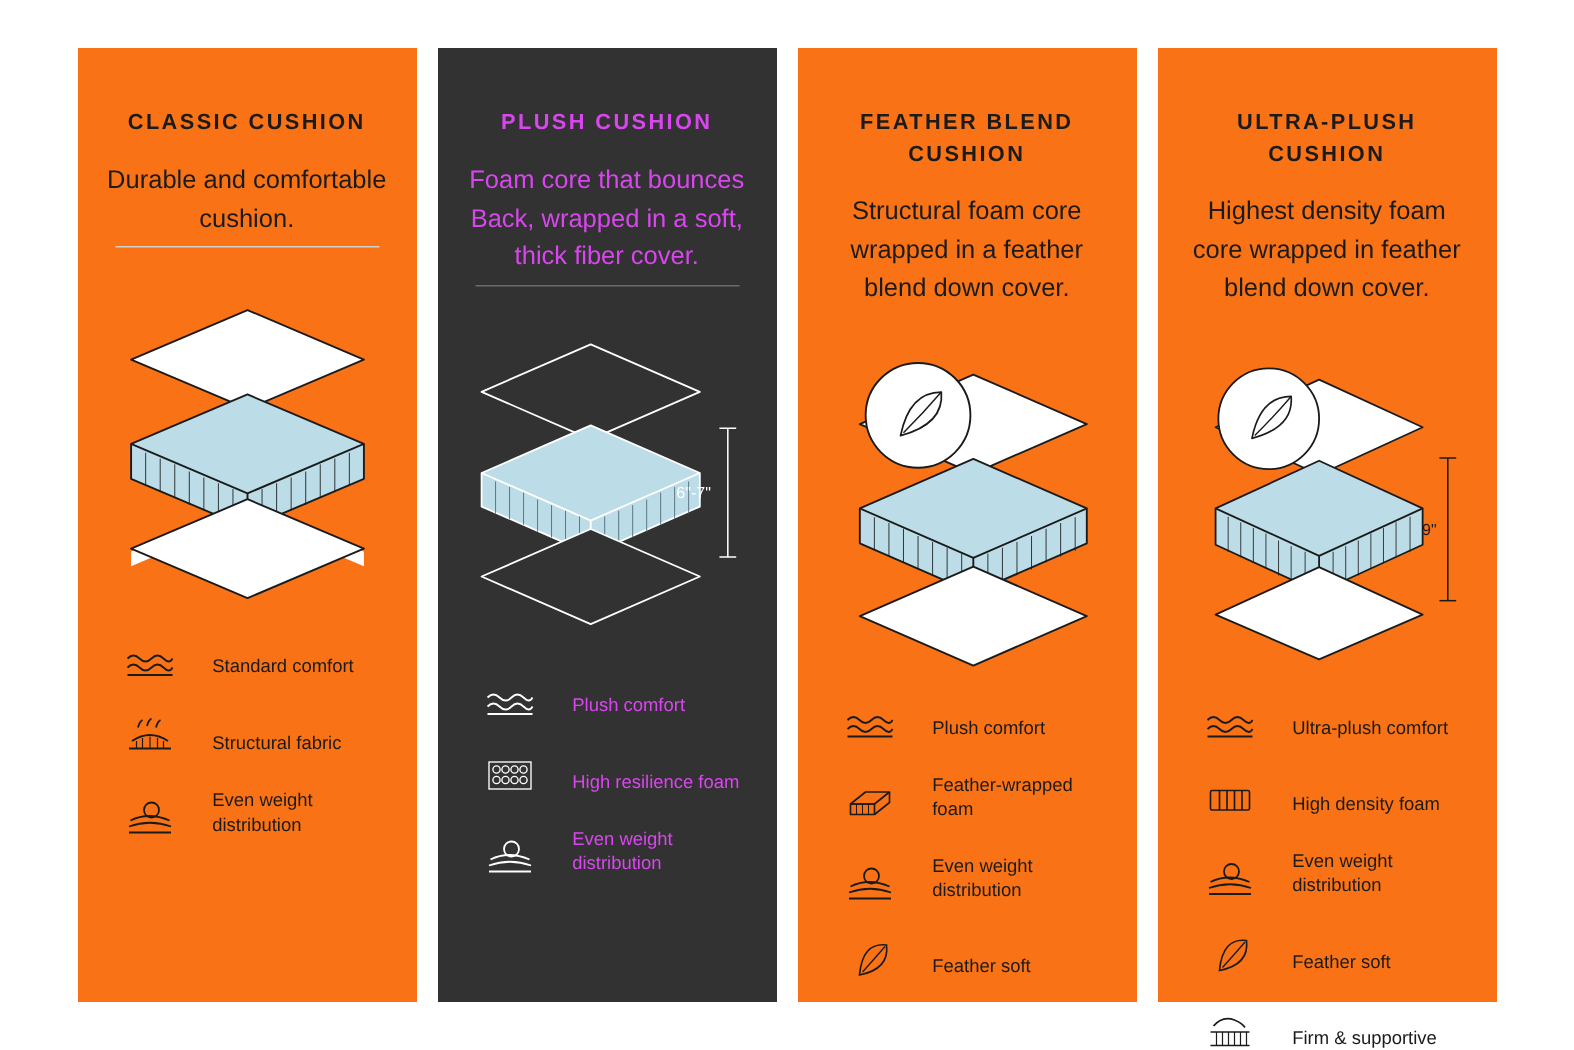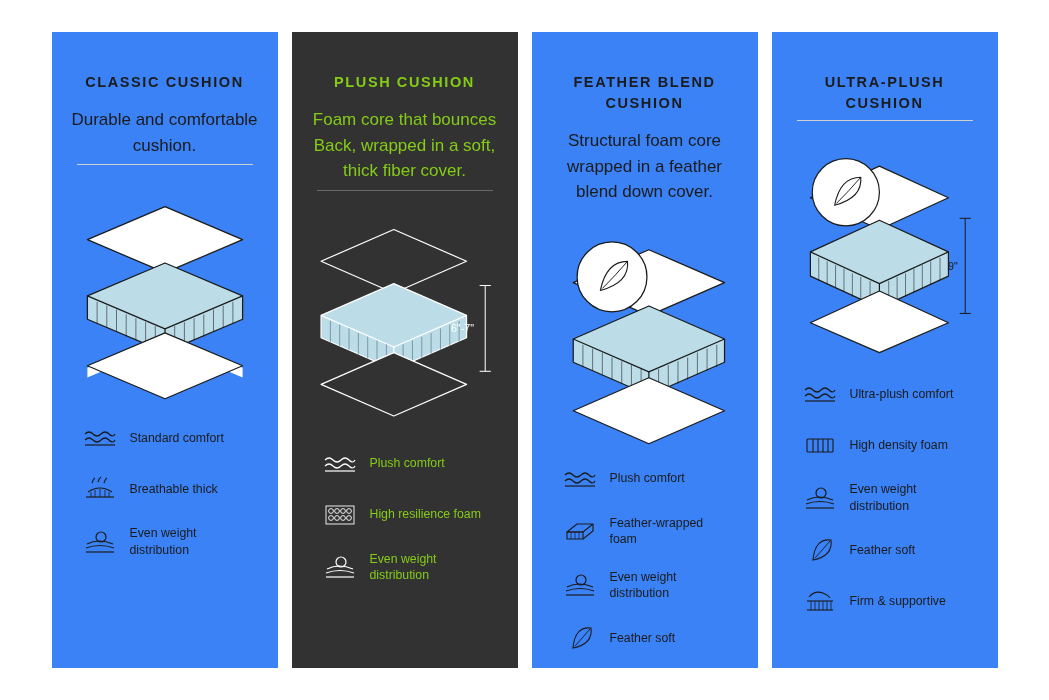--- a/index.html
+++ b/index.html
@@ -28,26 +28,26 @@
     position: relative;
     width: 226px;
     height: 636px;
     box-sizing: border-box;
     padding: 30px 16px 20px 16px;
     display: flex;
     flex-direction: column;
     align-items: center;
   }
   .panel.light {
-    background: #3b82f6;
+    background: #f97316;
     color: #1b1b1b;
   }
   .panel.dark {
     background: #333232;
-    color: #84cc16;
+    color: #d946ef;
   }
   .panel-title {
     font-size: 14.5px;
     font-weight: bold;
     letter-spacing: 1.6px;
     text-align: center;
     line-height: 1.45;
     margin: 10px 0 0 0;
     text-transform: uppercase;
   }
@@ -67,22 +67,22 @@
     width: 100%;
   }
   .features {
     margin-top: 14px;
     width: 100%;
     padding-left: 14px;
     box-sizing: border-box;
   }
   .feature {
     display: flex;
-    align-items: center;
-    gap: 12px;
+    align-items: flex-end;
+    gap: 24px;
     margin-bottom: 21px;
     min-height: 30px;
   }
   .feature-icon {
     width: 36px;
     flex: 0 0 36px;
     display: flex;
     align-items: center;
     justify-content: center;
   }
@@ -164,21 +164,21 @@
             <line x1="3" y1="21" x2="31" y2="21"></line>
             <g stroke-width="0.8">
               <line x1="8" y1="16" x2="8" y2="21"></line>
                 <line x1="12" y1="14" x2="12" y2="21"></line>
               <line x1="17" y1="13" x2="17" y2="21"></line>
                 <line x1="22" y1="14" x2="22" y2="21"></line>
               <line x1="26" y1="16" x2="26" y2="21"></line>
             </g>
           </svg>
         </span>
-        <span class="feature-label">Breathable thick</span>
+        <span class="feature-label">Structural fabric</span>
       </div>
       <div class="feature">
         <span class="feature-icon">
           <svg width="34" height="26" viewBox="0 0 34 26" fill="none" stroke="#1b1b1b" stroke-width="1.2">
             <circle cx="18" cy="8" r="5"></circle>
             <path d="M4 15 q12 -6 26 0"></path>
             <path d="M3 19 q14 -5 28 0"></path>
             <line x1="3" y1="23" x2="31" y2="23"></line>
           </svg>
         </span>
@@ -349,20 +349,21 @@
             <path d="M12 21 q9 -10 15 -17" stroke-width="0.9"></path>
           </svg>
         </span>
         <span class="feature-label">Feather soft</span>
       </div>
     </div>
   </div>
 
   <div class="panel light">
     <div class="panel-title">ULTRA-PLUSH CUSHION</div>
+    <div class="panel-desc">Highest density foam core wrapped in feather blend down cover.</div>
     <div class="sep"></div>
 
     <div class="illustration">
       <svg width="208" height="225" viewBox="0 0 208 225">
         <g fill="none" stroke="#1b1b1b" stroke-width="1.3" stroke-linejoin="round">
           <polygon points="98,22 172,56 98,90 24,56" fill="#ffffff"></polygon>
           <polygon points="98,80 172,114 172,140 98,174 24,140 24,114" fill="#bcdde8"></polygon>
           <polyline points="24,114 98,148 172,114"></polyline>
           <polyline points="98,148 98,174"></polyline>
           <g stroke-width="0.7" opacity="0.85">

